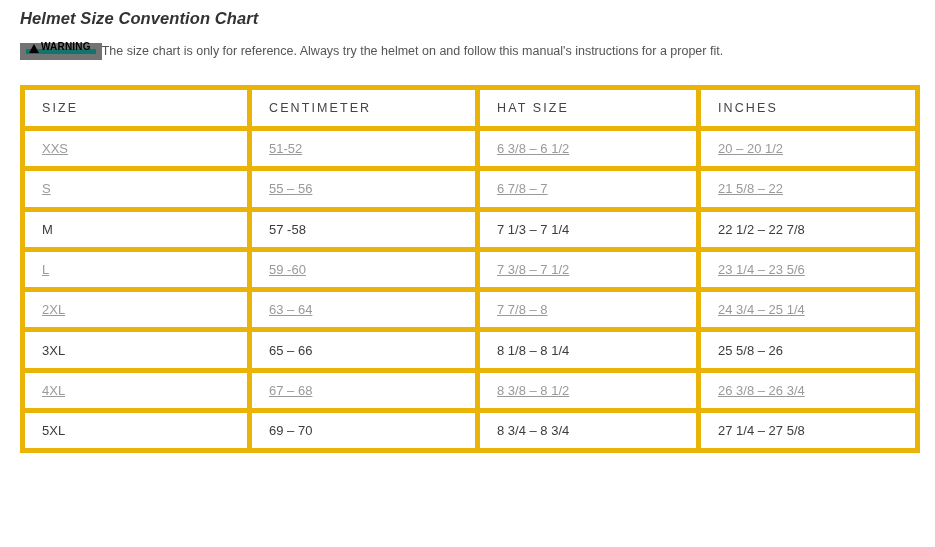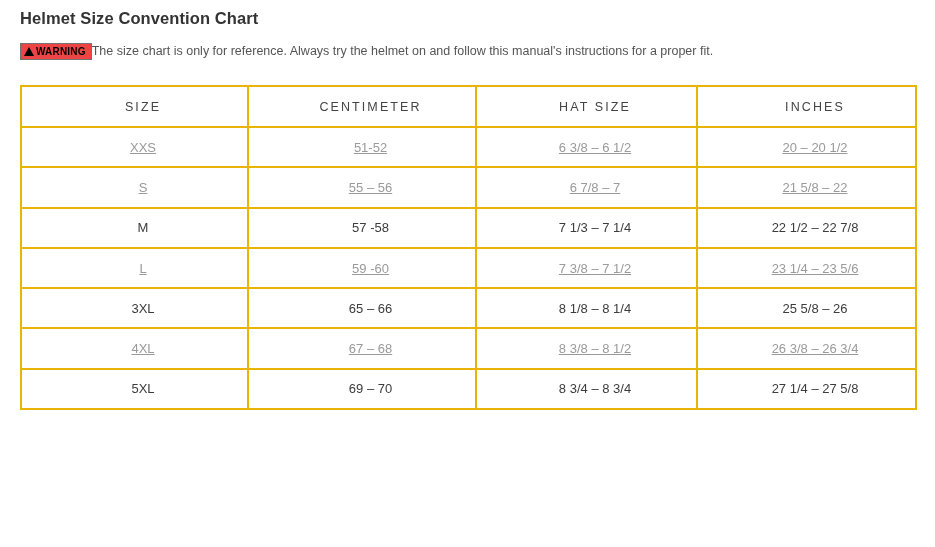--- a/index.html
+++ b/index.html
@@ -21,33 +21,34 @@
     box-sizing: border-box;
     padding: 0 20px;
   }
   .page-title {
     font-size: 16.5px;
     font-weight: bold;
     color: #333333;
     margin: 0;
     padding: 9px 0 0 0;
     letter-spacing: 0.1px;
+    font-style: italic;
   }
   .notice-row {
     display: flex;
     align-items: center;
     margin-top: 14px;
     height: 18px;
   }
   .warning-badge {
     display: inline-flex;
-    align-items: center;
+    align-items: flex-end;
     gap: 2px;
-    background: #ef4444;
-    border: 1px solid #737373;
+    background: #0f766e;
+    border: 6px solid #737373;
     color: #000000;
     font-size: 10px;
     font-weight: bold;
     letter-spacing: 0.2px;
     padding: 1px 5px 1px 3px;
     line-height: 13px;
     box-sizing: border-box;
     height: 17px;
   }
   .warn-tri {
@@ -67,22 +68,22 @@
     white-space: nowrap;
   }
   table.size-table {
     margin-top: 25px;
     border-collapse: collapse;
     width: 895px;
     table-layout: fixed;
   }
   table.size-table th,
   table.size-table td {
-    border: 2px solid #eab308;
-    text-align: center;
+    border: 5px solid #eab308;
+    text-align: left;
     vertical-align: middle;
     padding: 0 0 0 17px;
     font-size: 13px;
     height: 40.3px;
     box-sizing: border-box;
     overflow: hidden;
     white-space: nowrap;
   }
   table.size-table th {
     font-size: 12.5px;
@@ -152,20 +153,26 @@
         <td>57 -58</td>
         <td>7 1/3 – 7 1/4</td>
         <td>22 1/2 – 22 7/8</td>
       </tr>
       <tr class="odd">
         <td>L</td>
         <td>59 -60</td>
         <td>7 3/8 – 7 1/2</td>
         <td>23 1/4 – 23 5/6</td>
       </tr>
+      <tr class="odd">
+        <td>2XL</td>
+        <td>63 – 64</td>
+        <td>7 7/8 – 8</td>
+        <td>24 3/4 – 25 1/4</td>
+      </tr>
       <tr class="even">
         <td>3XL</td>
         <td>65 – 66</td>
         <td>8 1/8 – 8 1/4</td>
         <td>25 5/8 – 26</td>
       </tr>
       <tr class="odd">
         <td>4XL</td>
         <td>67 – 68</td>
         <td>8 3/8 – 8 1/2</td>

